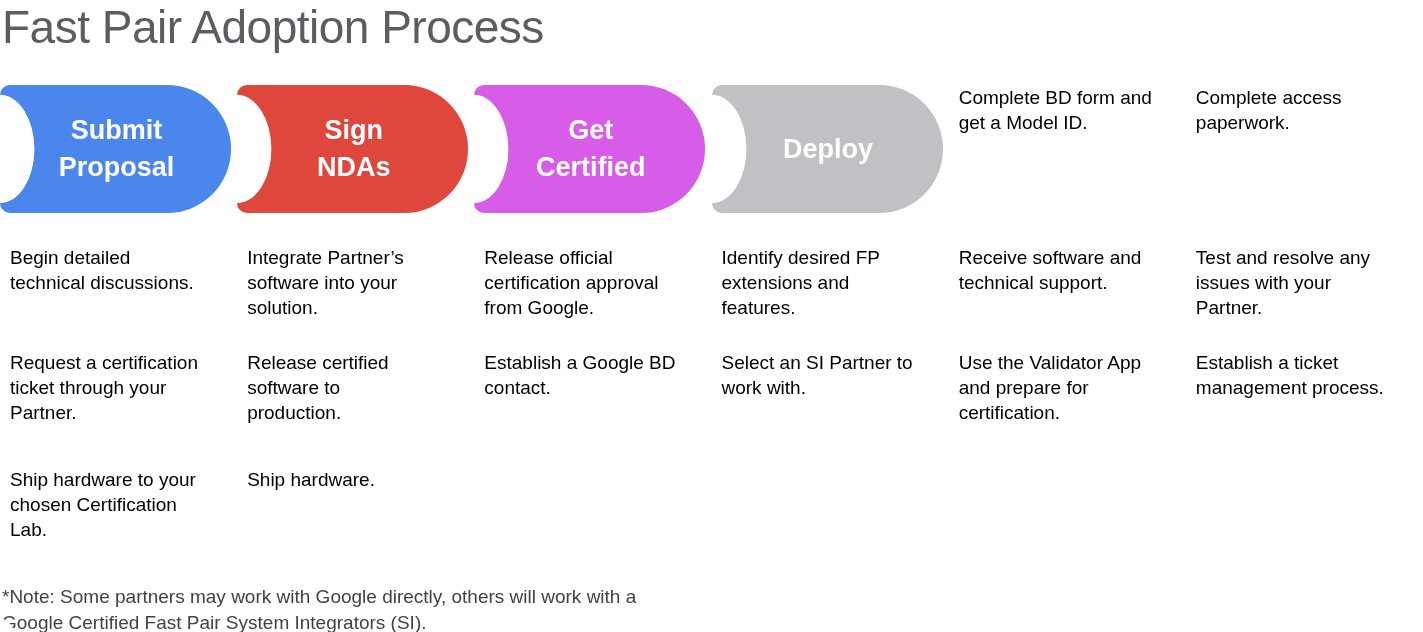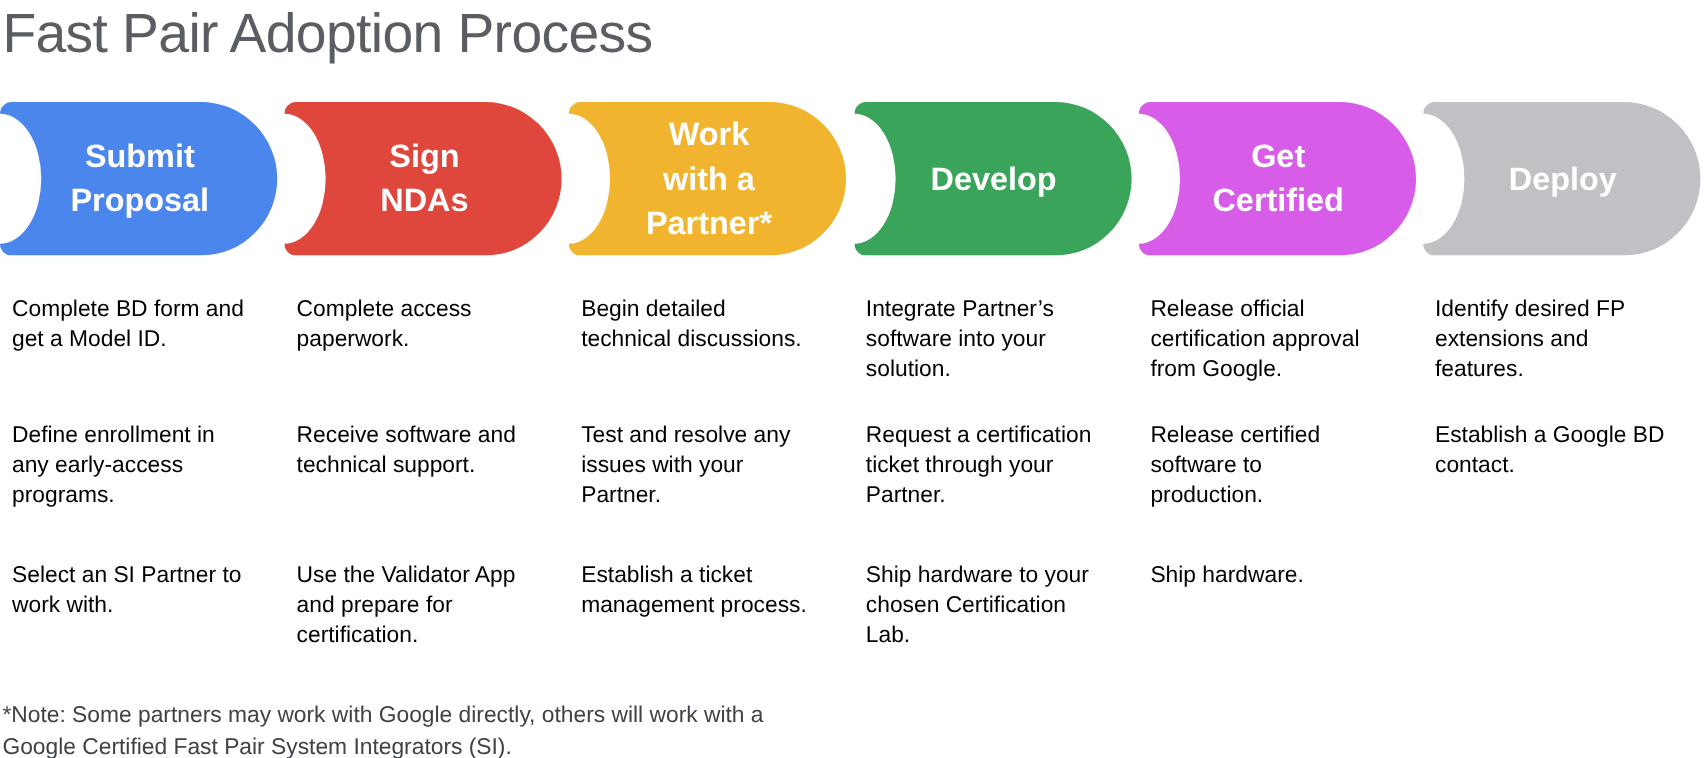--- a/index.html
+++ b/index.html
@@ -1,19 +1,20 @@
 <!DOCTYPE html>
 <html><head>
 <meta charset="utf-8">
 <style>
   html,body{margin:0;padding:0;background:#fff;}
   .canvas{
     width:1423px;height:632px;background:#ffffff;overflow:hidden;
     font-family:"Liberation Sans","DejaVu Sans",sans-serif;
     box-sizing:border-box;
+    border-radius:27px;
   }
   .page-title{
     margin:0 0 0 2px;
     padding-top:0px;
     font-size:46px;
     line-height:55px;
     font-weight:400;
     color:#5a5e62;
     letter-spacing:-0.5px;
   }
@@ -73,34 +74,20 @@
     </div>
     <div class="shape-wrap">
       <svg class="shape-svg" viewBox="0 0 237 130" preserveAspectRatio="none">
         <path d="M10,0 H170 A65,65 0 0 1 170,130 H10 A10,10 0 0 1 0,120 A35,55 0 0 0 0,10 A10,10 0 0 1 10,0 Z" fill="#DF463C"></path>
       </svg>
       <div class="step-label">Sign
 NDAs</div>
     </div>
     <div class="shape-wrap">
       <svg class="shape-svg" viewBox="0 0 237 130" preserveAspectRatio="none">
-        <path d="M10,0 H170 A65,65 0 0 1 170,130 H10 A10,10 0 0 1 0,120 A35,55 0 0 0 0,10 A10,10 0 0 1 10,0 Z" fill="#F1B42F"></path>
-      </svg>
-      <div class="step-label">Work
-with a
-Partner*</div>
-    </div>
-    <div class="shape-wrap">
-      <svg class="shape-svg" viewBox="0 0 237 130" preserveAspectRatio="none">
-        <path d="M10,0 H170 A65,65 0 0 1 170,130 H10 A10,10 0 0 1 0,120 A35,55 0 0 0 0,10 A10,10 0 0 1 10,0 Z" fill="#3AA45A"></path>
-      </svg>
-      <div class="step-label">Develop</div>
-    </div>
-    <div class="shape-wrap">
-      <svg class="shape-svg" viewBox="0 0 237 130" preserveAspectRatio="none">
         <path d="M10,0 H170 A65,65 0 0 1 170,130 H10 A10,10 0 0 1 0,120 A35,55 0 0 0 0,10 A10,10 0 0 1 10,0 Z" fill="#D75DE9"></path>
       </svg>
       <div class="step-label">Get
 Certified</div>
     </div>
     <div class="shape-wrap">
       <svg class="shape-svg" viewBox="0 0 237 130" preserveAspectRatio="none">
         <path d="M10,0 H170 A65,65 0 0 1 170,130 H10 A10,10 0 0 1 0,120 A35,55 0 0 0 0,10 A10,10 0 0 1 10,0 Z" fill="#BFC1C5"></path>
       </svg>
       <div class="step-label">Deploy</div>
@@ -115,23 +102,20 @@
     <div class="desc">Integrate Partner’s
 software into your
 solution.</div>
     <div class="desc">Release official
 certification approval
 from Google.</div>
 
     <div class="desc">Identify desired FP
 extensions and
 features.</div>
-    <div class="desc">Define enrollment in
-any early-access
-programs.</div>
     <div class="desc">Receive software and
 technical support.</div>
     <div class="desc">Test and resolve any
 issues with your
 Partner.</div>
     <div class="desc">Request a certification
 ticket through your
 Partner.</div>
     <div class="desc">Release certified
 software to

